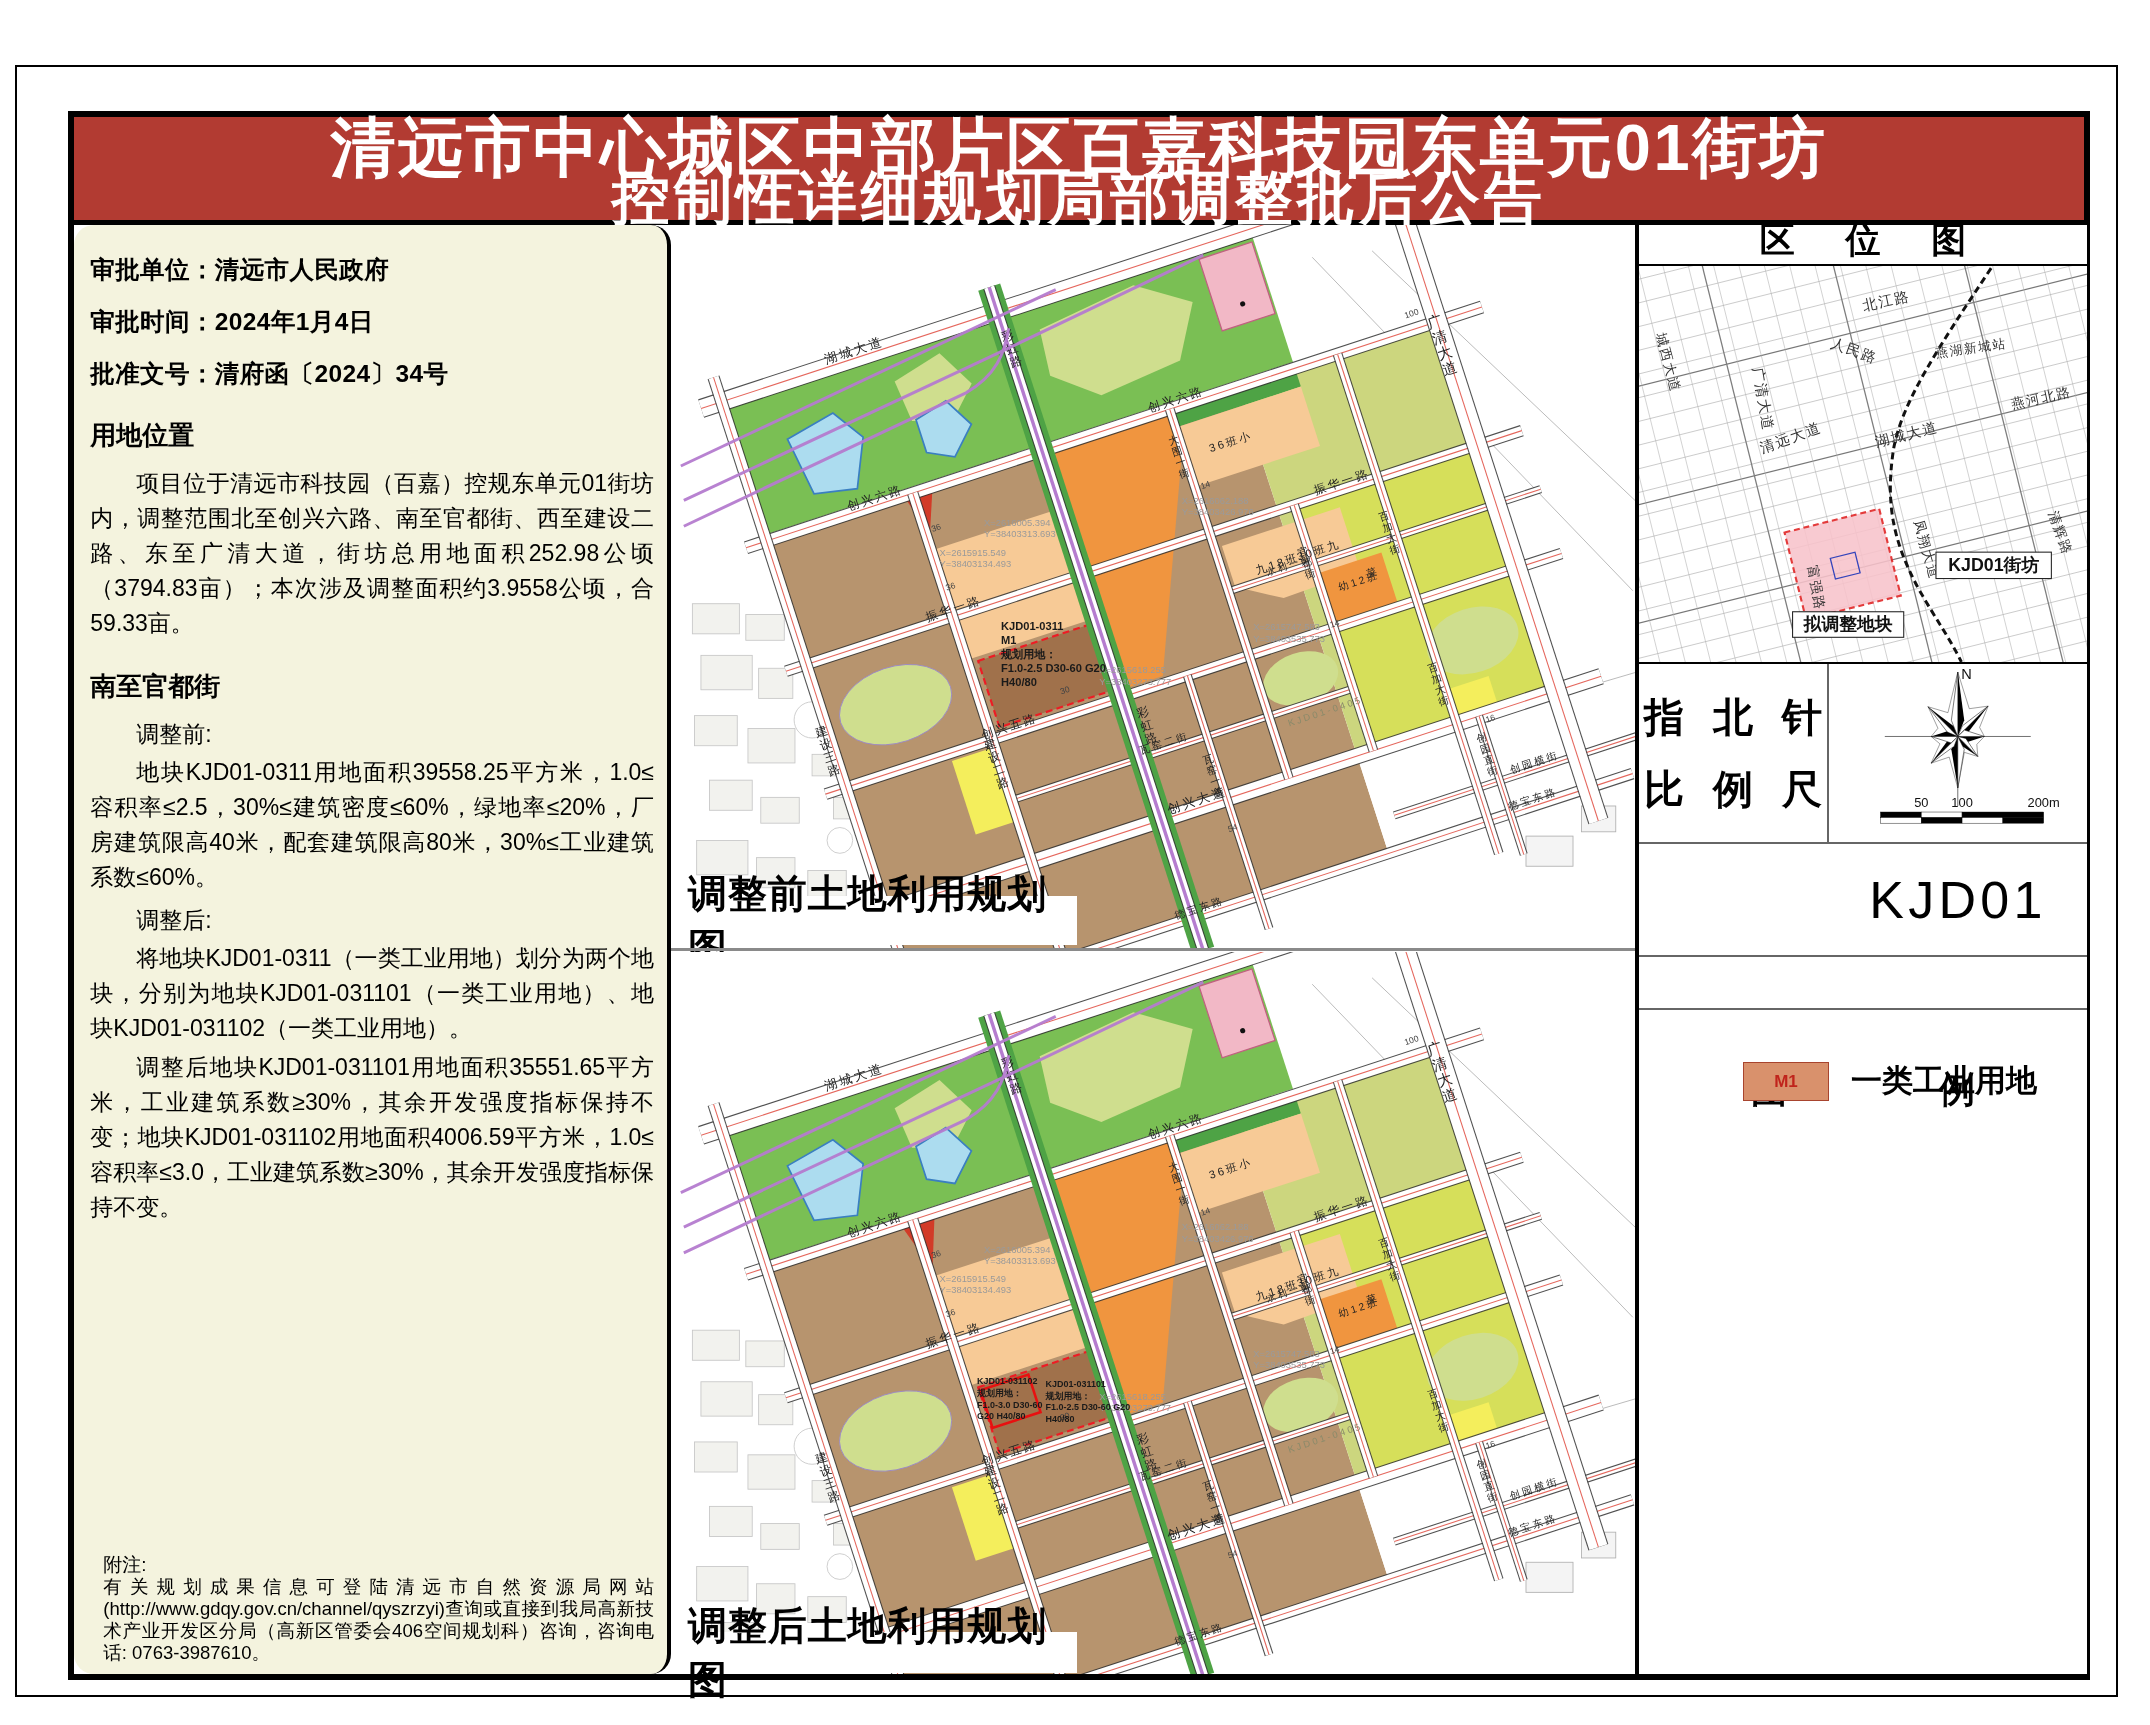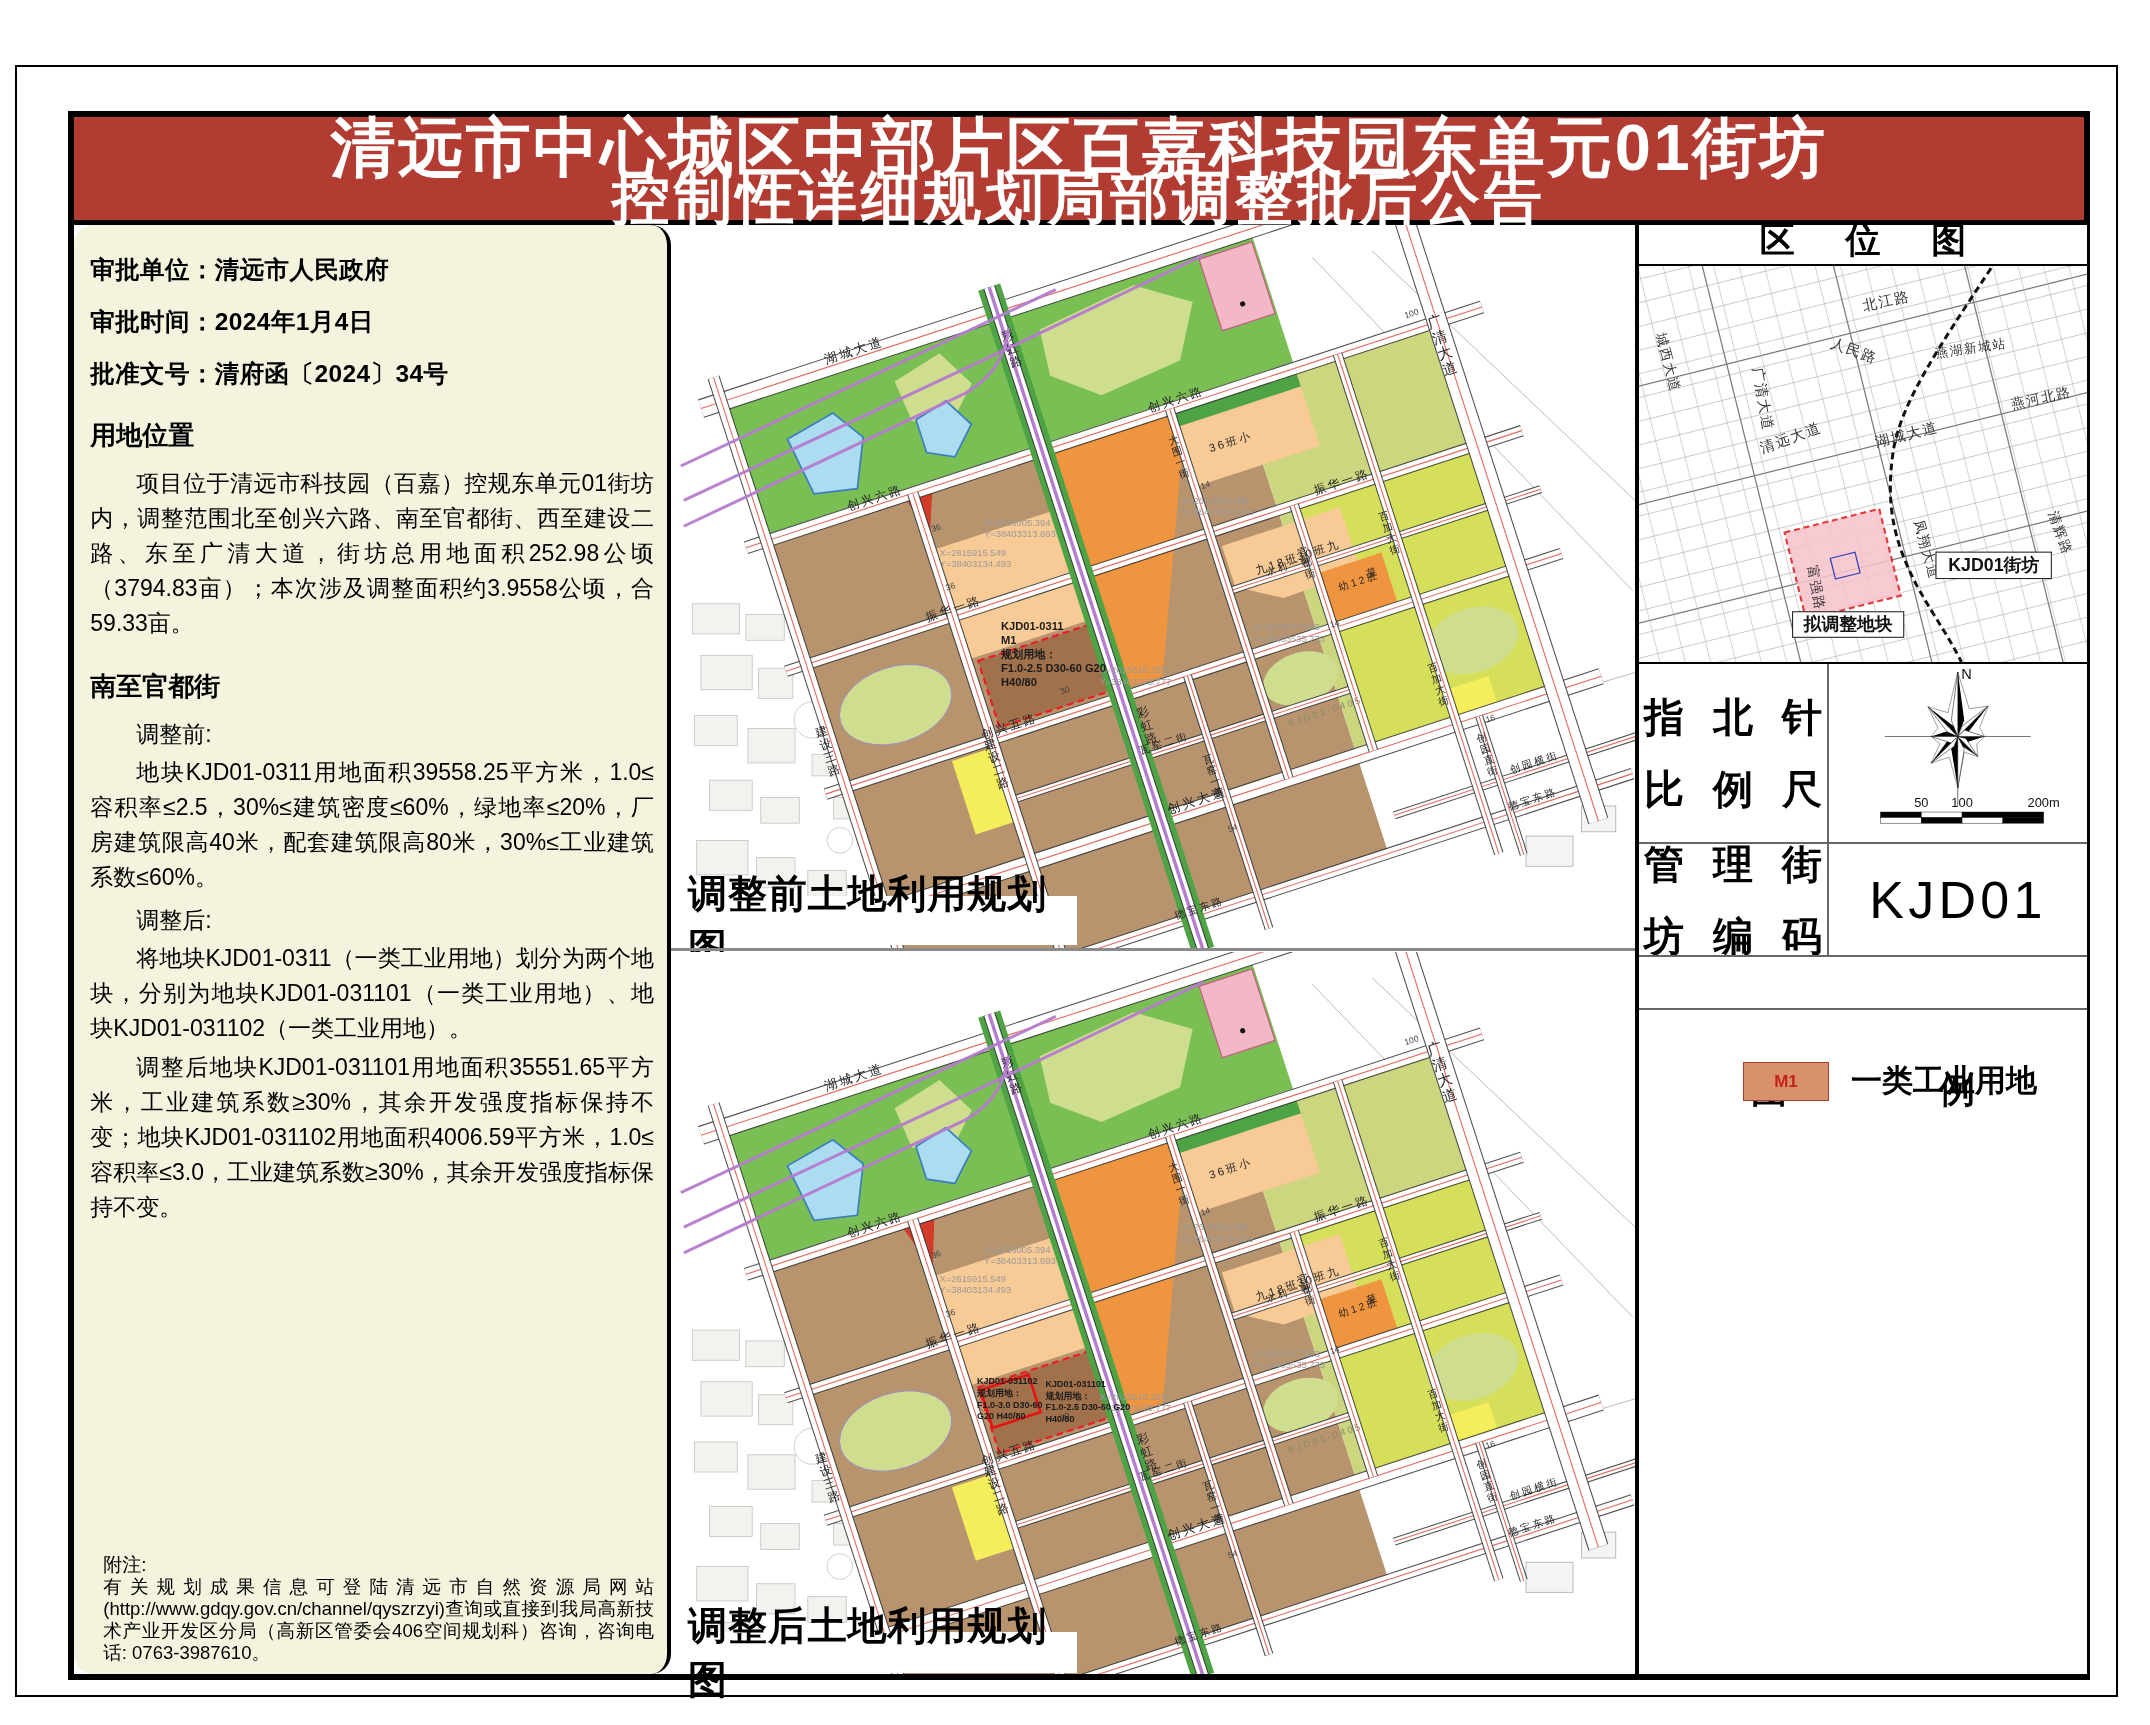--- a/index.html
+++ b/index.html
@@ -559,24 +559,20 @@
             <rect x="120" y="357" width="95" height="13" fill="#fff" stroke="#000" stroke-width="1"></rect>
             <rect x="215" y="357" width="95" height="13" fill="#000" stroke="#000" stroke-width="1"></rect>
             <rect x="310" y="357" width="95" height="13" fill="#fff" stroke="#000" stroke-width="1"></rect>
             <rect x="405" y="357" width="95" height="13" fill="#000" stroke="#000" stroke-width="1"></rect>
           </svg>
       </div>
     </div>
     <div class="abs hline" style="top:617px;"></div>
 
     <div class="abs rp-row" style="top:619px;height:111px;">
-      <div class="rp-label">
-        <div>管 理 街</div>
-        <div>坊 编 码</div>
-      </div>
       <div class="rp-content">
         <span class="code-val">KJD01</span>
       </div>
     </div>
     <div class="abs hline" style="top:730px;"></div>
 
     <div class="legend-title abs">图 例</div>
     <div class="abs hline" style="top:783px;"></div>
 
     <div class="abs legend-area" style="top:783px;">

